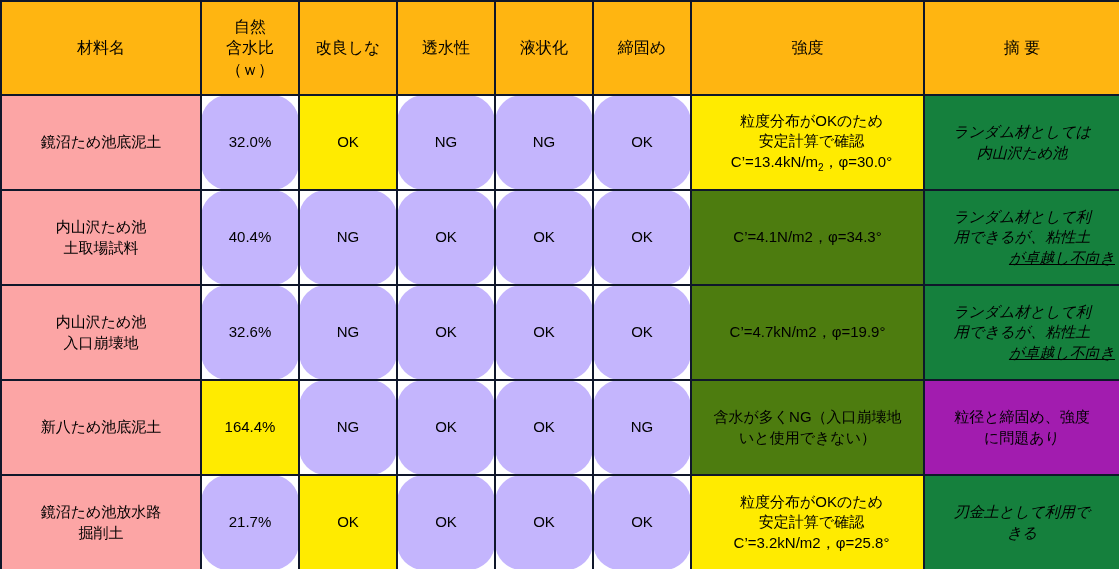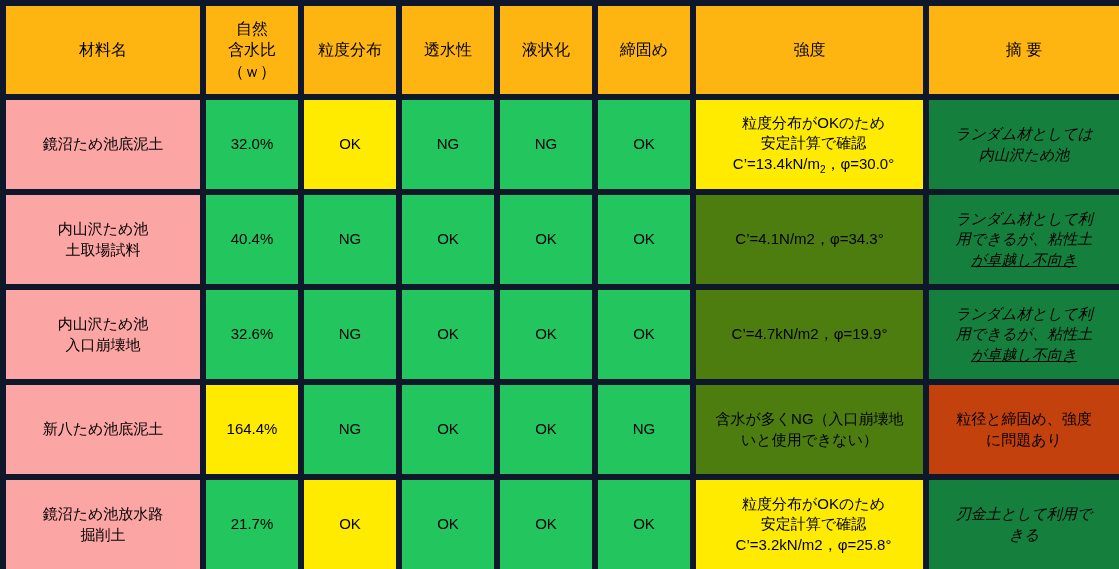--- a/index.html
+++ b/index.html
@@ -19,21 +19,21 @@
     position: relative;
     background: #ffffff;
   }
   table.matrix {
     border-collapse: collapse;
     width: 1119px;
     height: 569px;
     table-layout: fixed;
   }
   table.matrix td, table.matrix th {
-    border: 6px solid #0f172a;
+    border: 2px solid #0f172a;
     text-align: center;
     vertical-align: middle;
     font-weight: normal;
     padding: 2px 4px;
     font-size: 15px;
     color: #000000;
     line-height: 1.35;
     box-sizing: border-box;
   }
   
@@ -59,37 +59,37 @@
   }
   
   tr.data-row td { height: 95px; }
   td.name-cell {
     background: #fca5a5;
     text-align: left;
     padding-left: 10px;
     font-size: 16px;
     line-height: 1.35;
   }
-  td.plain-cell { background: #22c55e; }
+  td.plain-cell { background: #c4b5fd; border-radius: 27px; }
   td.yellow-cell { background: #ffeb00; }
   td.strength-cell {
     background: #4d7c0f;
     font-size: 14px;
     line-height: 1.5;
   }
   td.strength-cell.yellow-cell { background: #ffeb00; padding-left: 12px; }
   td.remarks-cell {
-    background: #c2410c;
+    background: #a21caf;
     text-align: left;
     padding-left: 6px;
     font-size: 14.5px;
     line-height: 1.42;
   }
   td.remarks-cell.yellow-cell { background: #15803d; font-style: italic; }
-  .u { text-decoration: underline; }
+  .u { text-decoration: underline; text-align: right; }
   .sub { font-size: 10px; vertical-align: sub; }
   .nowrapline { white-space: nowrap; }
   .line { display: block; }
 </style>
 </head>
 <body>
 
 <div id="sheet">
   <table class="matrix">
     <colgroup>
@@ -103,21 +103,21 @@
         <col class="c7">
     </colgroup>
     <tbody>
       <tr class="header-row">
         <td>材料名</td>
         <td class="hdr-wc">
           <span class="line">自然</span>
           <span class="line">含水比</span>
           <span class="line">（ｗ）</span>
         </td>
-        <td>粒度分布</td>
+        <td>改良しな</td>
         <td>透水性</td>
         <td>液状化</td>
         <td>締固め</td>
         <td>強度</td>
         <td>摘 要</td>
       </tr>
 
       <tr class="data-row">
         <td class="name-cell">
           <span class="line">鏡沼ため池底泥土</span>

